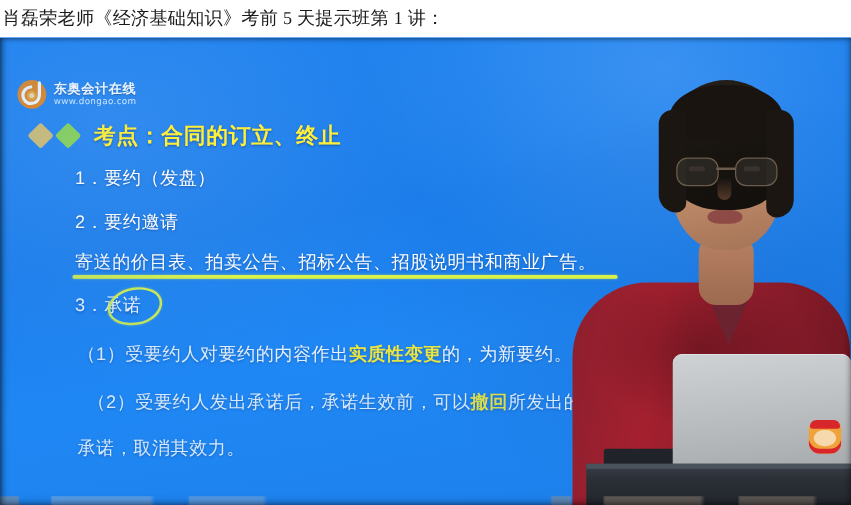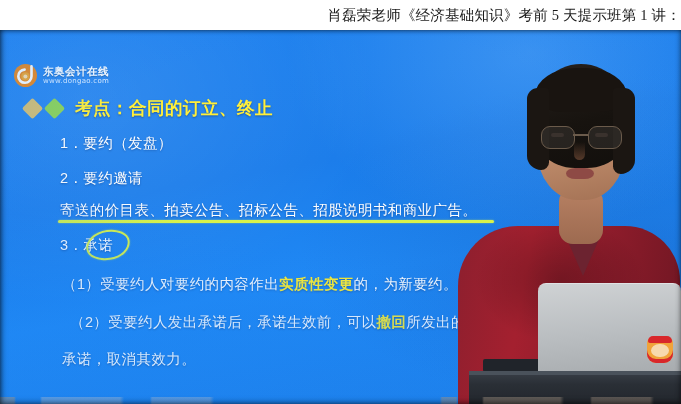--- a/index.html
+++ b/index.html
@@ -17,21 +17,20 @@
   
   #page-header {
     height: 30px;
     line-height: 30px;
     padding-left: 2px;
     font-family: "Liberation Serif", "DejaVu Serif", serif;
     font-size: 14.5px;
     color: #1a1a1a;
     white-space: nowrap;
     letter-spacing: 0.2px;
-    text-align: right;
   }
 
   
   #video-frame {
     position: relative;
     width: 681px;
     height: 374px;
     overflow: hidden;
     background: #1778e8;
   }

